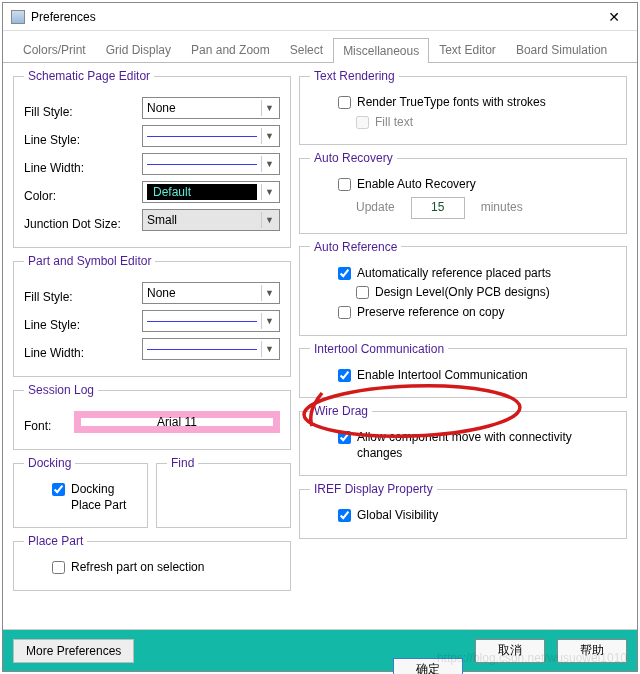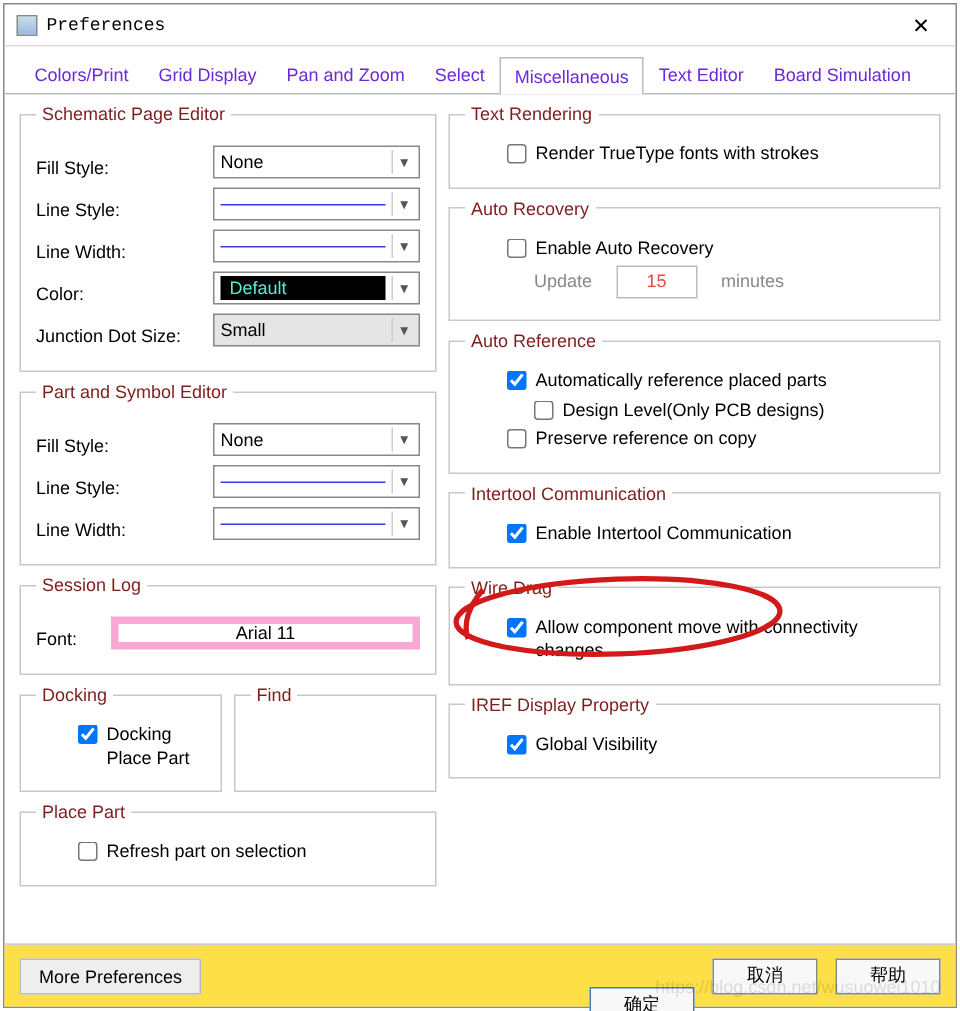--- a/index.html
+++ b/index.html
@@ -28,39 +28,39 @@
     align-items: center;
     padding: 0 8px;
     border-bottom: 1px solid #ddd;
   }
   .titlebar .app-icon {
     width: 14px; height: 14px;
     border: 1px solid #888;
     background: linear-gradient(#cde, #9bd);
     margin-right: 6px;
   }
-  .titlebar .title { flex: 1; font-size: 12px; font-family: Liberation Mono, monospace; }
+  .titlebar .title { flex: 1; font-size: 12px; }
   .titlebar .close {
     font-size: 14px;
     width: 30px; text-align: center;
     cursor: pointer;
   }
   .tabs {
     display: flex;
     padding: 6px 10px 0 10px;
     gap: 0;
     border-bottom: 1px solid #bbb;
   }
   .tab {
     padding: 5px 9px;
     font-size: 12px;
     border: 1px solid transparent;
     border-bottom: none;
     cursor: pointer;
-    color: #6d28d9;
+    color: #737373;
     white-space: nowrap;
   }
   .tab.active {
     border-color: #bbb;
     background: #fff;
     position: relative;
     top: 1px;
   }
   .content {
     display: flex;
@@ -77,21 +77,21 @@
   .col-left { flex: 0 0 278px; }
   .col-right { flex: 1; }
   fieldset {
     border: 1px solid #c8c8c8;
     padding: 8px 10px 10px 10px;
     margin: 0;
   }
   legend {
     font-size: 12px;
     padding: 0 4px;
-    color: #7f1d1d;
+    color: #4c1d95;
   }
   .row {
     display: flex;
     align-items: flex-end;
     margin: 6px 0;
   }
   .row label.lbl {
     flex: 0 0 118px;
     font-size: 12px;
   }
@@ -126,21 +126,21 @@
     margin-right: 18px;
   }
   .combo .line-sample {
     flex: 1;
     height: 0;
     border-top: 1px solid #3a3aea;
     margin-right: 18px;
   }
   .textbox {
     height: 22px;
-    border: 5px solid #f9a8d4;
+    border: 7px solid #f9a8d4;
     padding: 2px 6px;
     font-size: 12px;
     background: #fff;
     display: flex;
     align-items: center;
     justify-content: center;
   }
   .check-row {
     display: flex;
     align-items: flex-start;
@@ -152,41 +152,41 @@
   .check-row.indent { margin-left: 18px; }
   .check-row input[type=checkbox] { margin: 1px 0 0 0; }
   .check-row span { line-height: 1.3; }
   .muted { color: #888; }
   .inline-num {
     width: 54px;
     height: 22px;
     border: 1px solid #bbb;
     text-align: center;
     font-size: 12px;
-    color: #ef4444;
+    color: #14532d;
     margin: 0 10px;
     display: inline-flex;
     align-items: center;
     justify-content: center;
   }
   .two-small {
     display: flex;
     gap: 8px;
   }
   .two-small fieldset { flex: 1; }
   .footer {
     position: absolute;
     left: 0; right: 0; bottom: 0;
     height: 42px;
     border-top: 1px solid #ccc;
     display: flex;
     align-items: center;
     padding: 0 10px;
     gap: 12px;
-    background: #fde047;
+    background: #14b8a6;
   }
   .footer .spacer { flex: 1; }
   .btn {
     height: 24px;
     min-width: 70px;
     border: 1px solid #888;
     background: #f8f8f8;
     font-size: 12px;
     padding: 0 12px;
     cursor: pointer;
@@ -338,20 +338,24 @@
       </fieldset>
     </div>
 
     <div class="col col-right">
       <fieldset>
         <legend>Text Rendering</legend>
         <div class="check-row">
           <input type="checkbox" style="">
           <span>Render TrueType fonts with strokes</span>
         </div>
+        <div class="check-row indent muted">
+          <input type="checkbox" disabled="" style="">
+          <span>Fill text</span>
+        </div>
       </fieldset>
 
       <fieldset>
         <legend>Auto Recovery</legend>
         <div class="check-row">
           <input type="checkbox" style="">
           <span>Enable Auto Recovery</span>
         </div>
         <div class="check-row indent muted" style="align-items:center">
           <span>Update</span>

